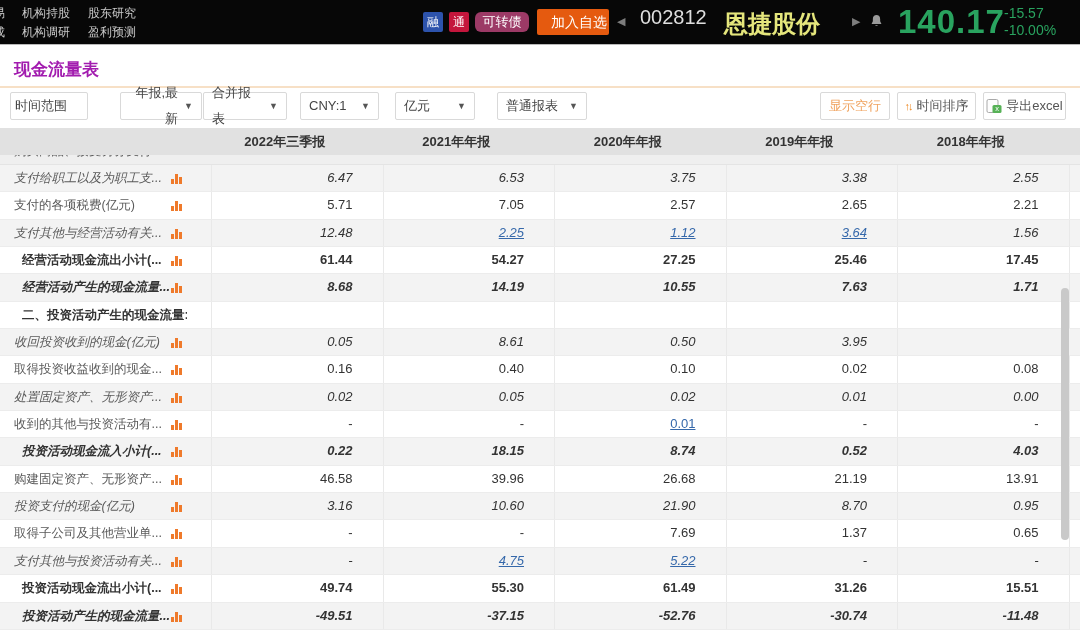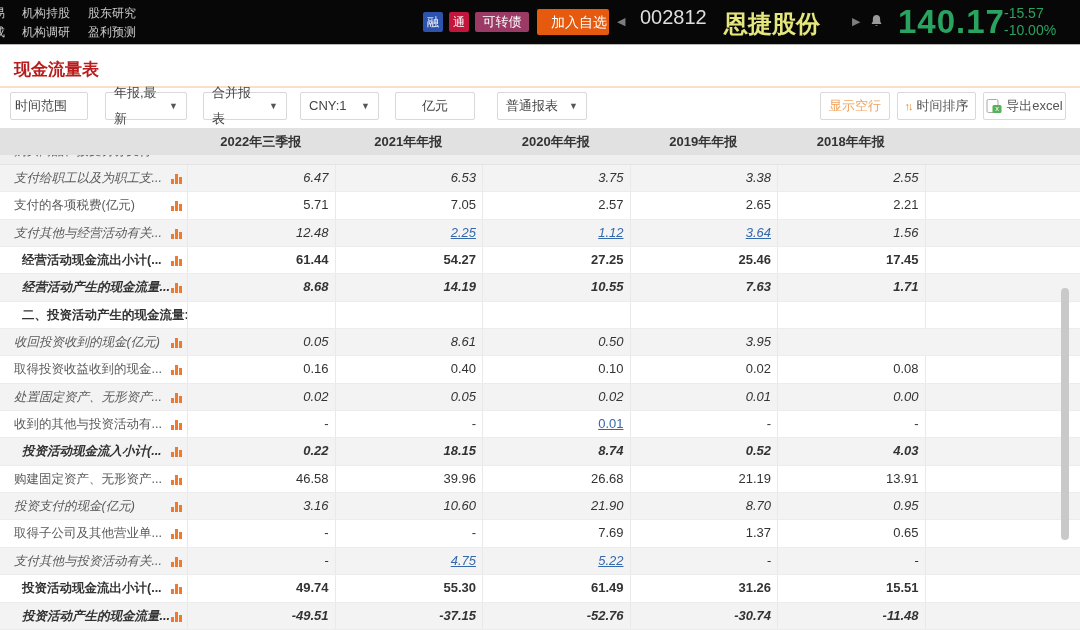--- a/index.html
+++ b/index.html
@@ -20,40 +20,40 @@
   .b-add  { left:537px; width:72px; top:9px; height:26px; line-height:26px; font-size:14px; }
   .nav-arrow { position:absolute; top:15px; color:#7d7d7d; font-size:11px; cursor:pointer; }
   .stock-code { position:absolute; left:640px; top:6px; color:#dedede; font-size:20px; }
   .stock-name { position:absolute; left:724px; top:8px; font-size:24px; font-weight:600; }
   .bell { position:absolute; left:870px; top:14px; cursor:pointer; }
   .price { position:absolute; left:898px; top:3px; font-size:33px; font-weight:600; letter-spacing:1px; }
   .chg { position:absolute; left:1004px; top:5px; font-size:14px; line-height:17px; }
 
   
   .titlebar { height:43px; border-bottom:2px solid #f7e0c6; background:#fff; }
-  .page-title { padding:13px 4px 0 14px; font-size:17px; font-weight:600; color:#b91c1c; }
+  .page-title { padding:13px 4px 0 14px; font-size:17px; font-weight:600; color:#a21caf; }
 
   
   .filterbar { position:relative; height:40px; background:#fff; }
   .ctl { position:absolute; top:4px; height:28px; line-height:26px; background:#fff;
          border:1px solid #d9d9d9; border-radius:2px; font-size:13px; color:#444;
          cursor:pointer; }
   .input-box { left:10px; width:78px; padding-left:4px; }
   .dd { display:flex; align-items:center; justify-content:space-between; padding:0 8px; }
   .dd .caret { font-size:9px; color:#555; margin-left:6px; }
-  .dd0{left:105px;width:82px;} .dd1{left:203px;width:84px;} .dd2{left:300px;width:79px;}
-  .dd3{left:395px;width:80px;flex-direction:column;} .dd4{left:497px;width:90px;}
+  .dd0{left:120px;width:82px;text-align:right;} .dd1{left:203px;width:84px;} .dd2{left:300px;width:79px;}
+  .dd3{left:395px;width:80px;} .dd4{left:497px;width:90px;}
   .btn { display:flex; align-items:center; justify-content:center; gap:4px; }
   .b-empty { left:820px; width:70px; color:#f0a35f; }
   .b-sort  { left:897px; width:79px; color:#555; }
   .b-export{ left:983px; width:83px; color:#555; }
   .updown { font-size:11px; color:#ee8822; letter-spacing:-2px; margin-right:1px; }
 
   
-  .grid-row { display:grid; grid-template-columns:187px 147.5px 147.5px 147.5px 147.5px 147.5px 1fr; }
+  .grid-row { display:grid; grid-template-columns:187px 147.5px 147.5px 147.5px 147.5px 147.5px 1fr;gap:24px; }
   .thead { height:27px; background:#e1e1e1; }
   .thead .hcell { font-size:13px; font-weight:bold; color:#333; text-align:center; line-height:27px;
                   overflow:hidden; white-space:nowrap; }
   .trow { height:27.35px; border-bottom:1px solid #ececec; background:#fff; }
   .trow.stripe { background:#f3f3f3;font-style:italic; }
   .lcell { position:relative; font-size:12.5px; color:#5a5a5a; line-height:26px;
            padding-left:14px; white-space:nowrap; overflow:hidden; }
   .trow.bold .lcell, .trow.section .lcell { color:#333; font-weight:bold;margin-left:8px; }
   .vcell { font-size:13px; color:#333; text-align:right; padding-right:6px; line-height:26px;
            border-left:1px solid #e9e9e9; white-space:nowrap; }
@@ -82,21 +82,21 @@
     <div>机构持股</div>
     <div>机构调研</div>
   </div>
   <div class="menu-col m-b">
     <div>股东研究</div>
     <div>盈利预测</div>
   </div>
 
   <span class="badge b-rong" style="background: rgb(45, 83, 172);">融</span>
   <span class="badge b-tong" style="background: rgb(196, 22, 60);">通</span>
-  <span class="badge b-kzz" style="background: rgb(156, 58, 102);">可转债</span>
+  <span class="badge b-kzz" style="background: rgb(156, 58, 102); border-radius: 6px;">可转债</span>
   <span class="badge b-add" style="background: rgb(229, 90, 15); padding-left: 12px;">加入自选</span>
 
   <span class="nav-arrow" style="left:617px">◀</span>
   <span class="stock-code">002812</span>
   <span class="stock-name" style="color: rgb(229, 230, 124);">恩捷股份</span>
   <span class="nav-arrow" style="left:852px">▶</span>
   <span class="bell">
     <svg width="13" height="14" viewBox="0 0 12 13">
         <path d="M6 1C4 1 2.6 2.5 2.6 4.6v2.2L1.4 9.2h9.2L9.4 6.8V4.6C9.4 2.5 8 1 6 1z" fill="#9a9a9a"></path>
         <path d="M4.8 10.2a1.3 1.3 0 0 0 2.4 0z" fill="#9a9a9a"></path>

